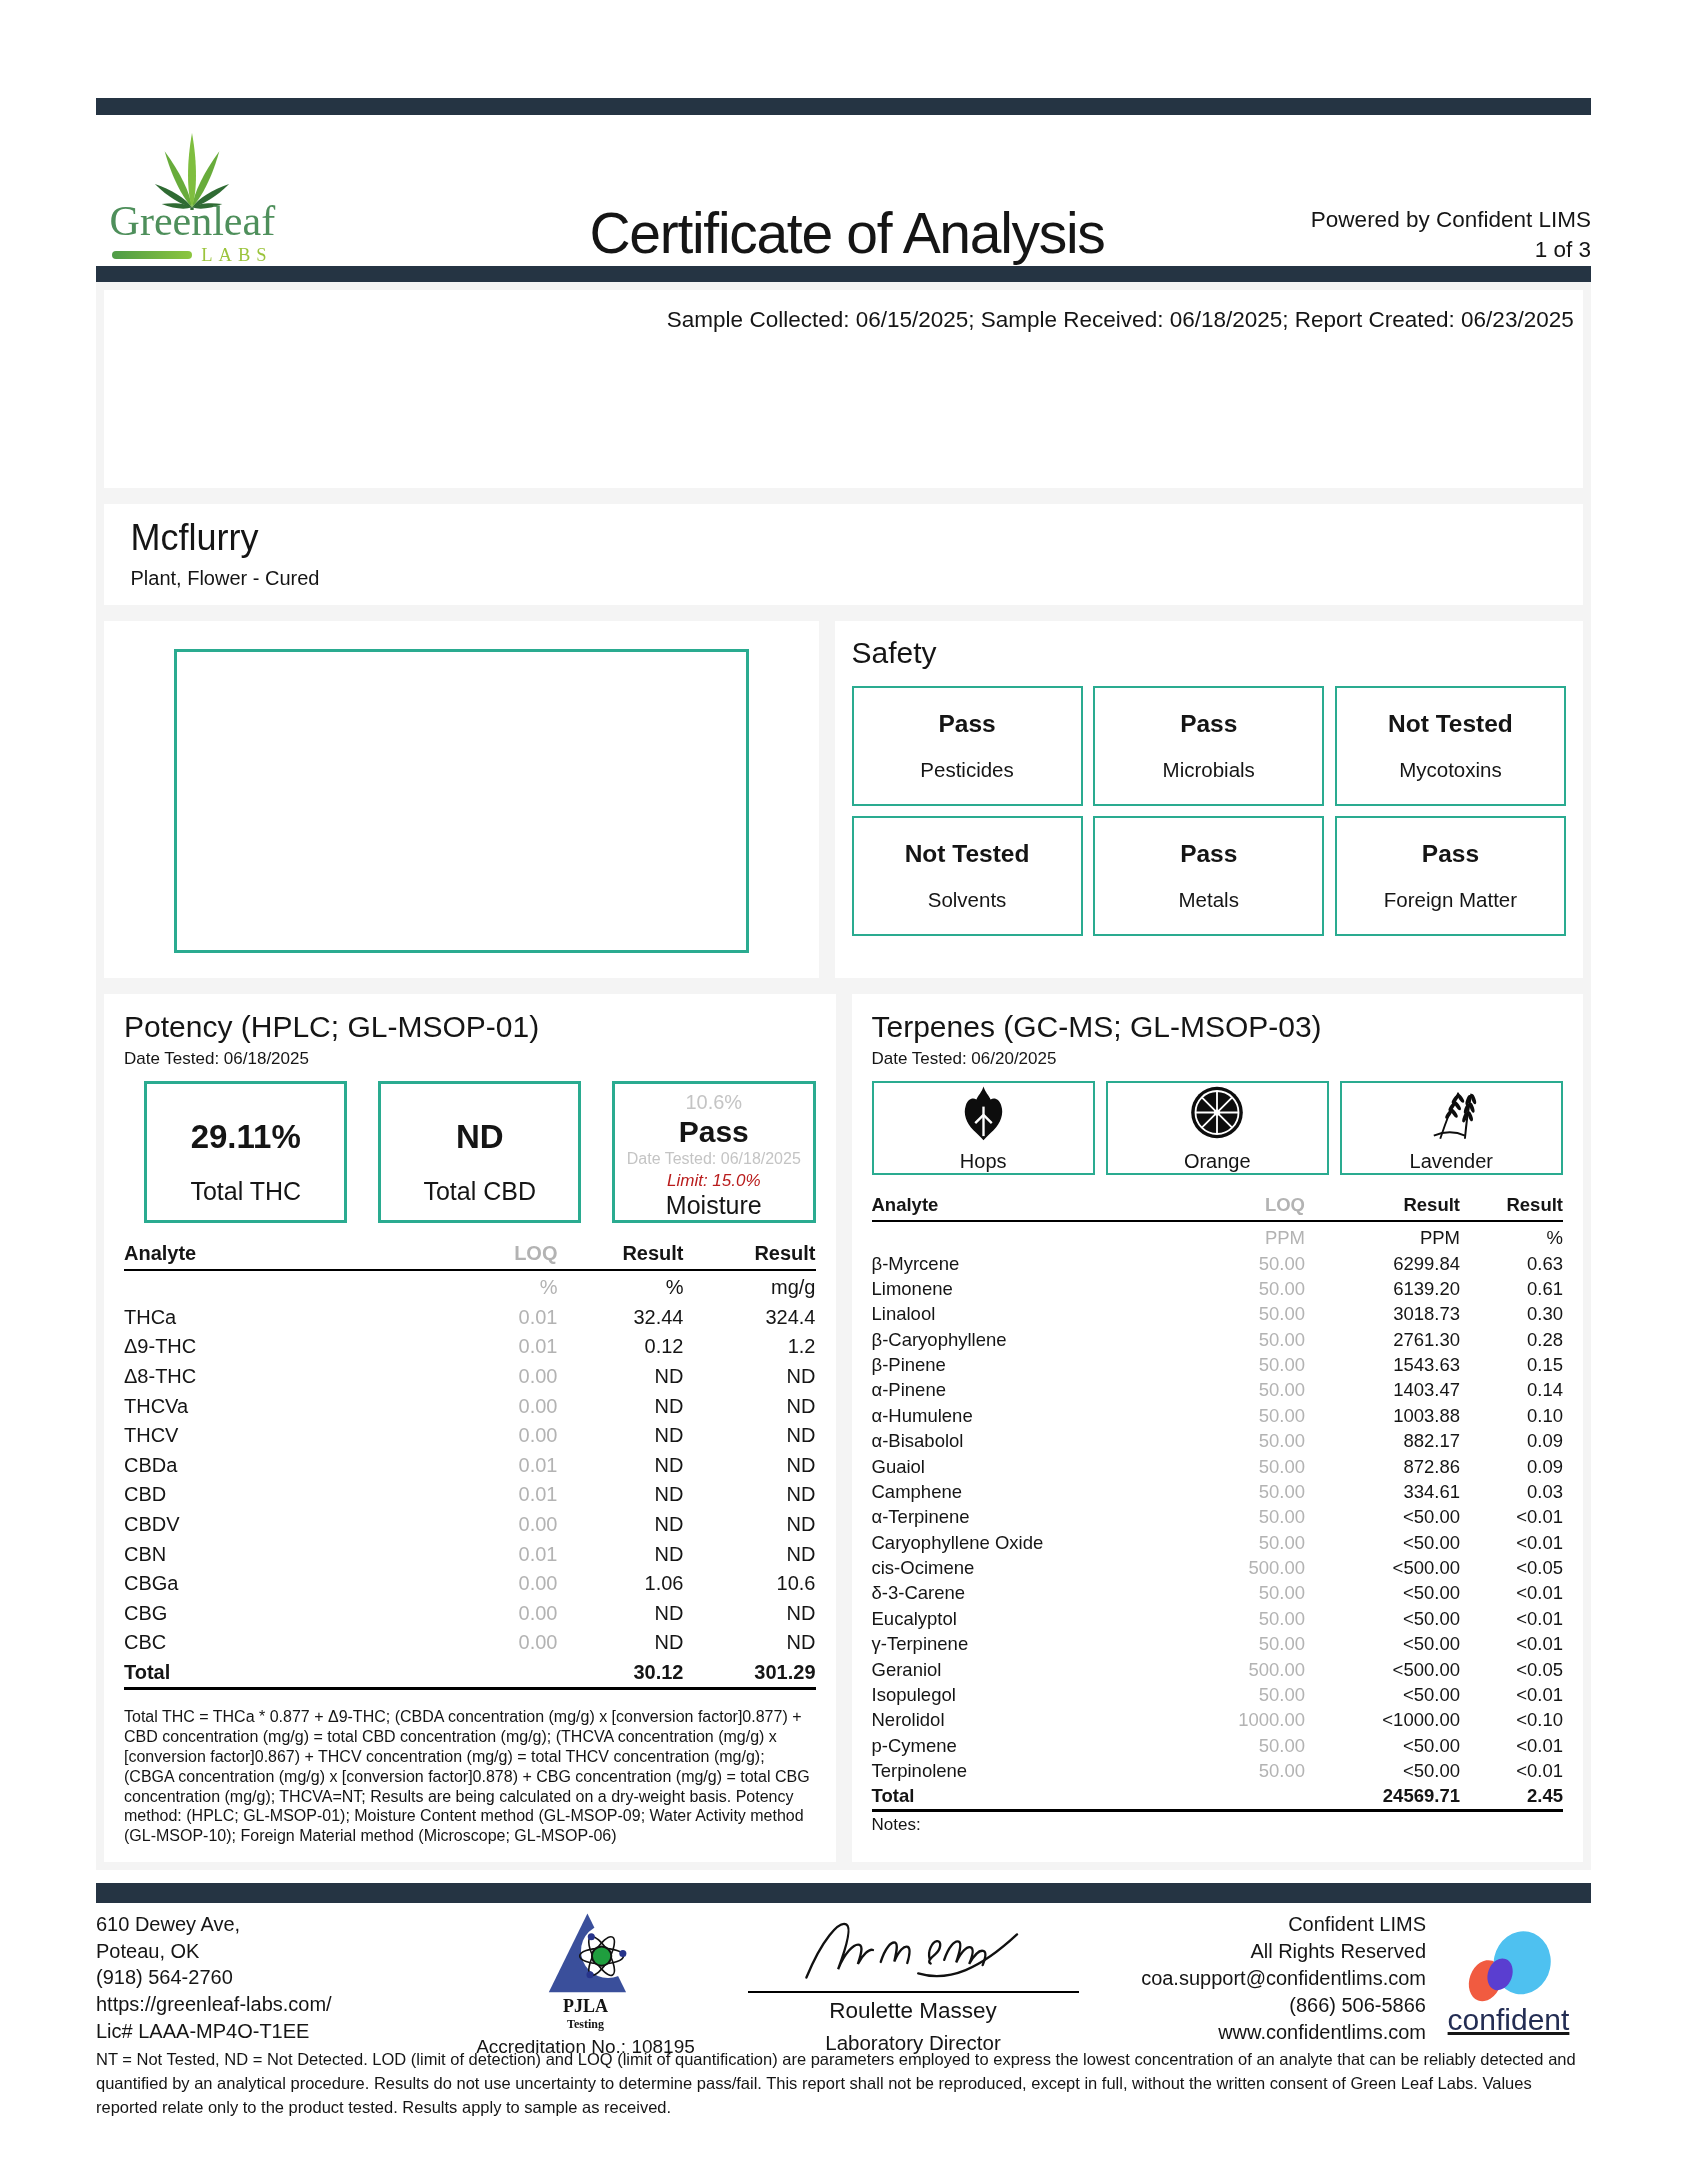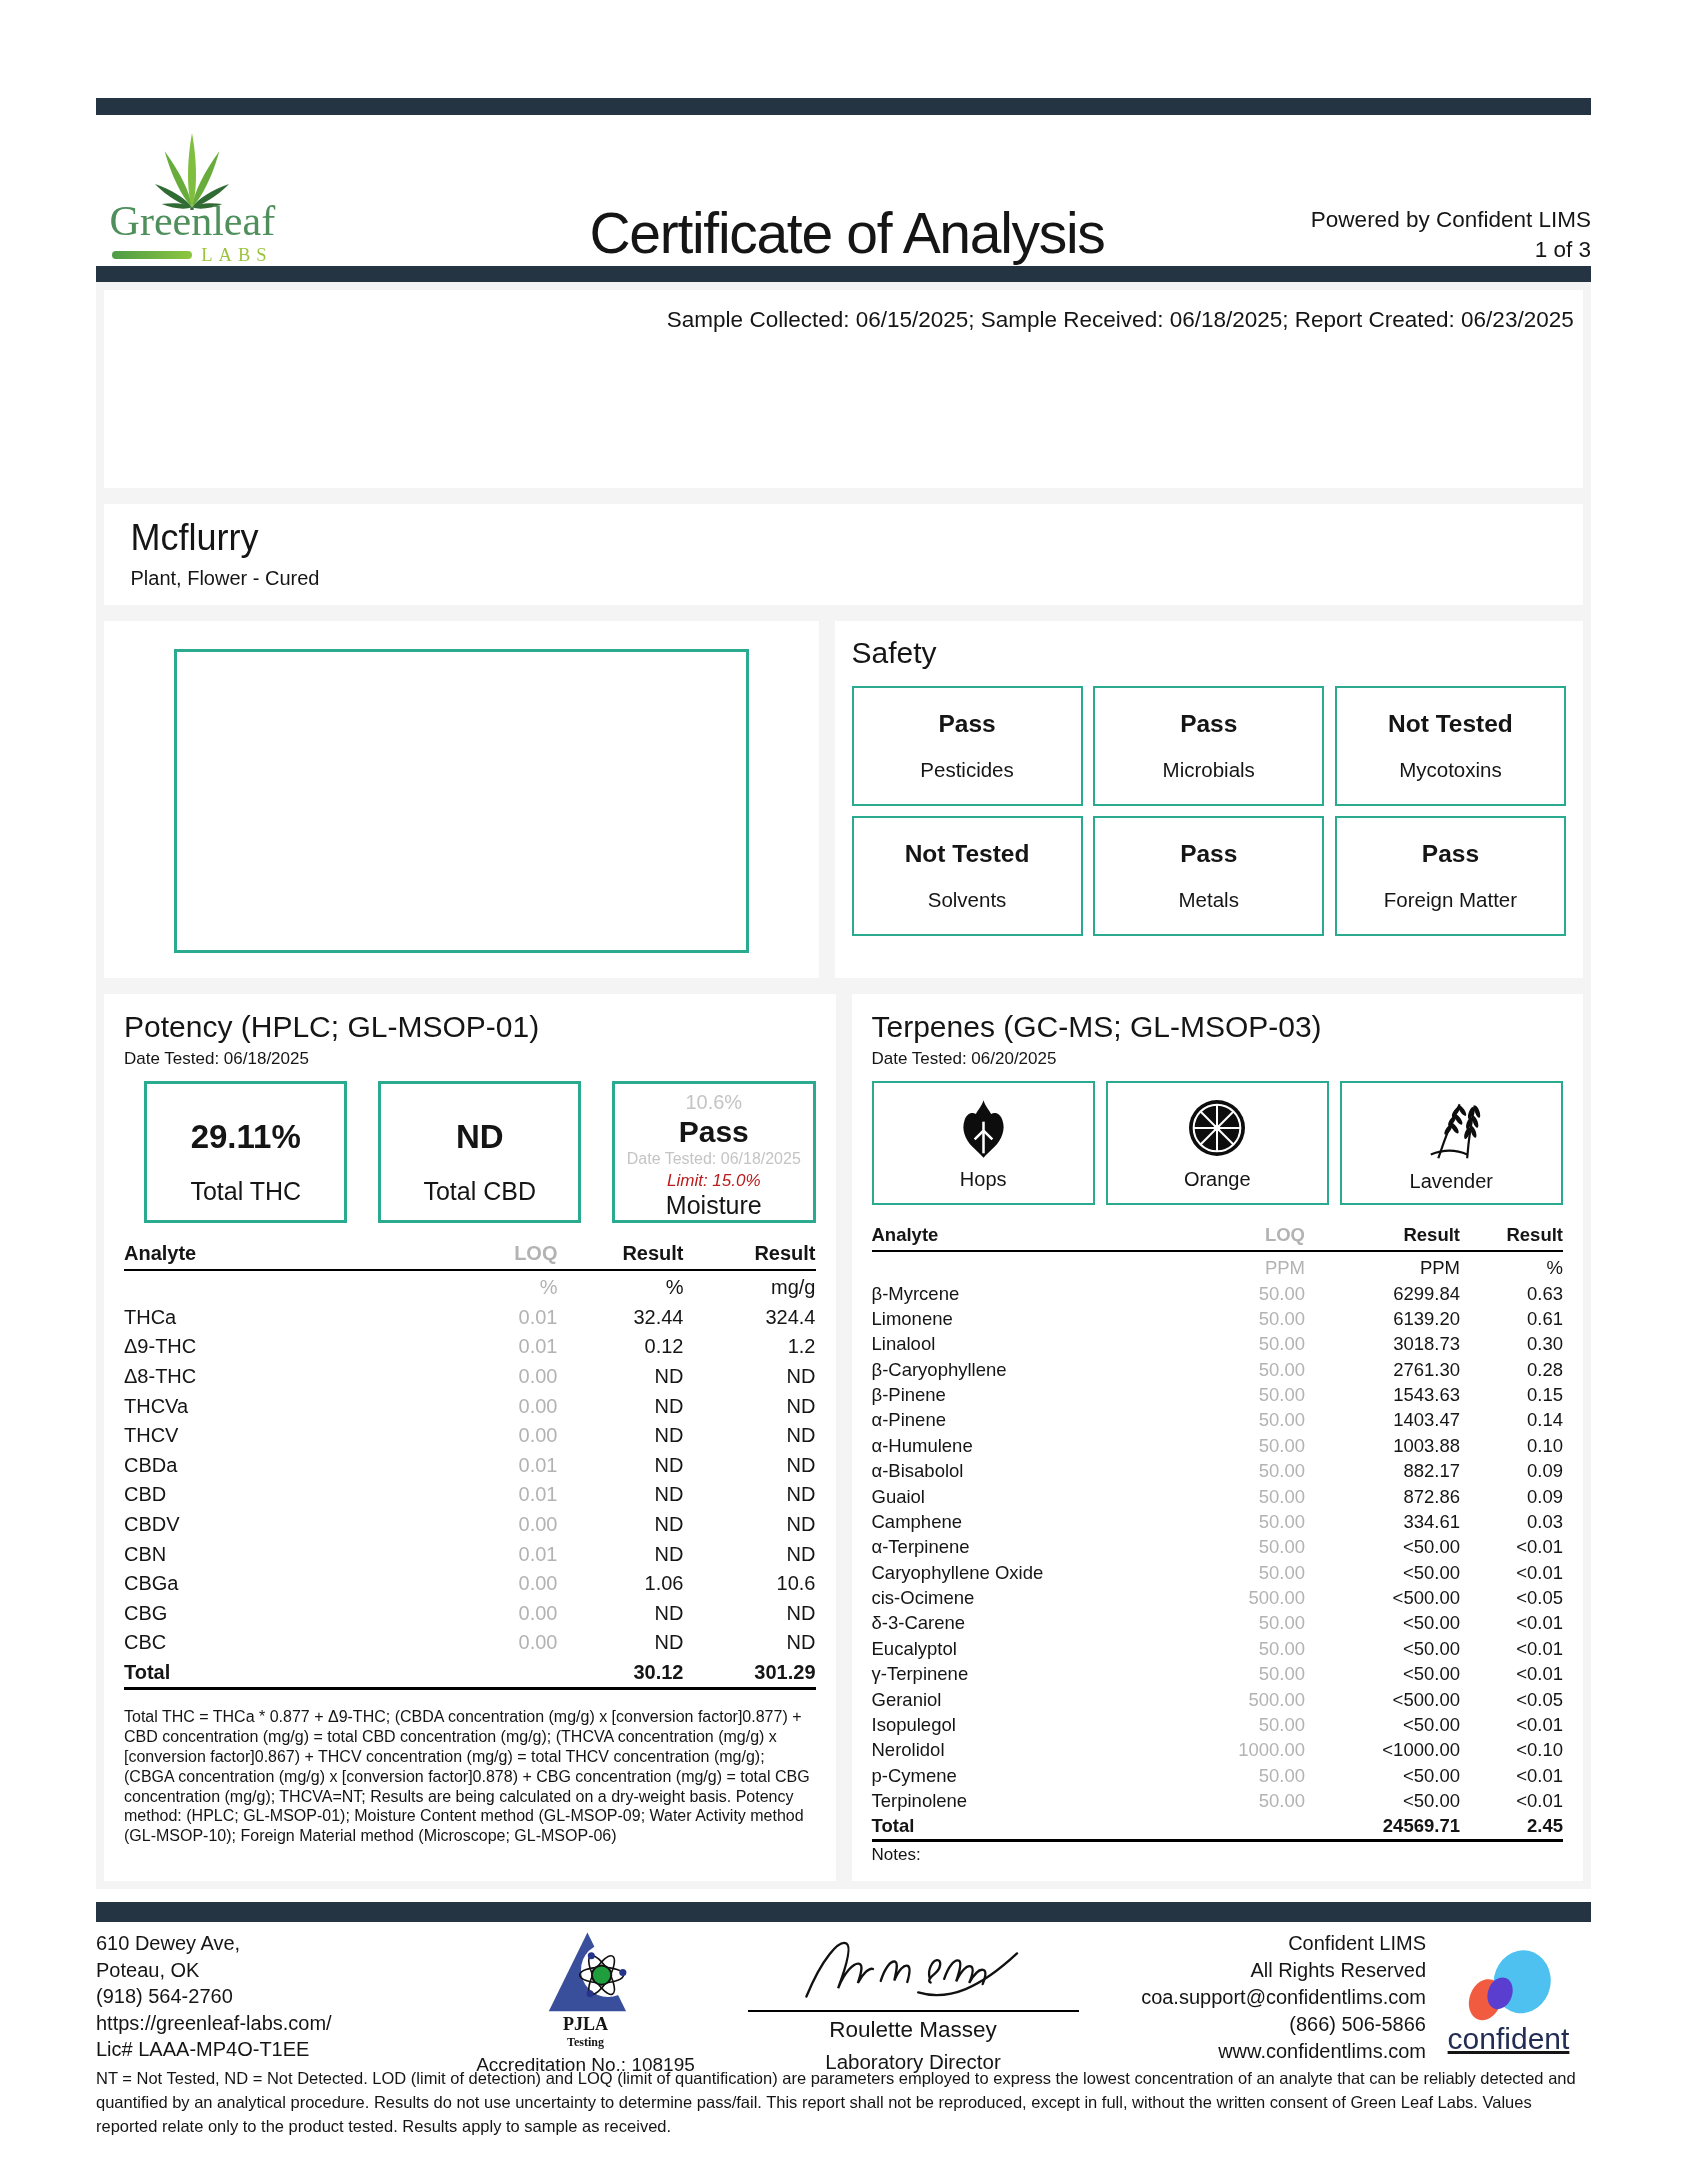--- a/index.html
+++ b/index.html
@@ -68,21 +68,21 @@
   .terpene-table{font-size:18.5px;}
   .terpene-table td{padding:1.7px 0;}
   .terpene-table .col-loq{width:146px;}
   .terpene-table .col-r1{width:155px;}
   .terpene-table .col-r2{width:103px;}
   .units-row td{padding-top:5.3px;}
   .total-row td{font-weight:bold;border-bottom:3.3px solid #000;}
   .footnote{font-size:16px;line-height:1.24;margin-top:17px;}
 
   .aroma-row{display:grid;grid-template-columns:repeat(3,1fr);gap:10.6px;margin-top:12px;}
-  .aroma-box{border:2.6px solid #2aab90;height:124px;box-sizing:border-box;display:flex;flex-direction:column;align-items:center;justify-content:center;gap:8px;}
+  .aroma-box{border:2.6px solid #2aab90;height:94px;box-sizing:border-box;display:flex;flex-direction:column;align-items:center;justify-content:center;gap:8px;}
   .aroma-label{font-size:20px;}
   .terpene-note{font-size:17px;margin-top:29px;line-height:1.35;}
   .notes-label{font-size:17px;margin-top:2.6px;}
 
   
   .footer-bar{margin-top:13.2px;height:20px;}
   .doc-footer{display:flex;align-items:flex-start;padding-top:8px;height:132px;}
   .f-address{width:357px;font-size:20px;line-height:1.33;}
   .f-accred{width:265px;text-align:center;}
   .pjla-name{font-family:"Liberation Serif",serif;font-weight:bold;font-size:18px;margin-top:-2.6px;}

